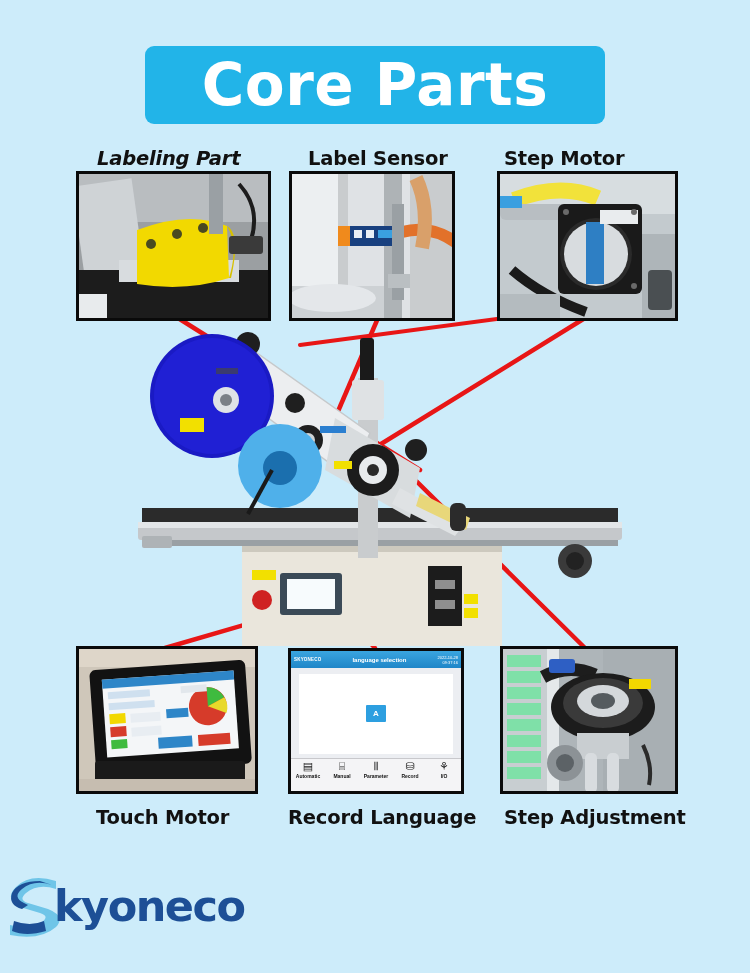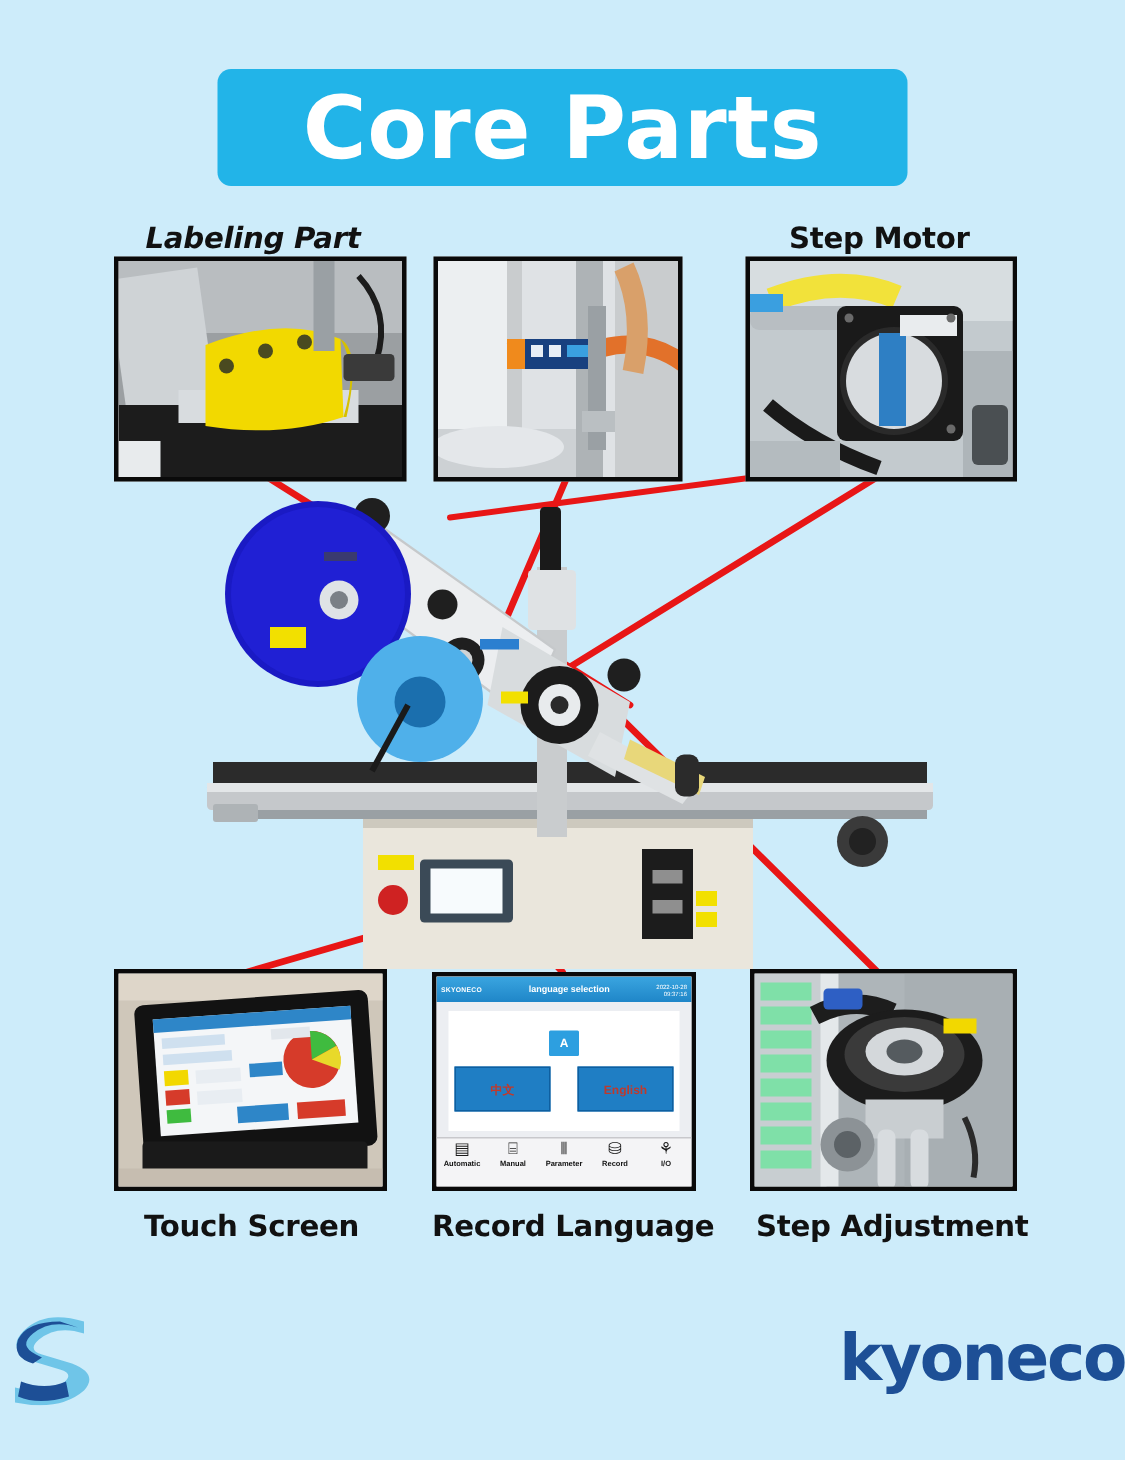--- a/index.html
+++ b/index.html
@@ -88,21 +88,21 @@
 
   
   .logo-wrap {
     position: absolute;
     left: 0;
     top: 868px;
     width: 750px;
     height: 76px;
     display: flex;
     align-items: center;
-    justify-content: space-between;
+    justify-content: flex-start;
     gap: 0px;
   }
   .logo-text {
     font-size: 43px;
     font-weight: bold;
     color: #1d4f96;
     font-family: "DejaVu Sans", sans-serif;
     letter-spacing: -1.5px;
     margin-left: -12px;
     line-height: 1;
@@ -199,21 +199,22 @@
 </head>
 <body>
 
 <div id="root">
 
   <div class="title-banner">
     <div class="title-text">Core Parts</div>
   </div>
 
   <div class="caption" style="left:97px; top:147px;font-style:italic;">Labeling Part</div>
-  <div class="caption" style="left:526px; top:147px;">Step Motor</div>
+  <div class="caption" style="left:308px; top:147px;">Label Sensor</div>
+  <div class="caption" style="left:504px; top:147px;">Step Motor</div>
 
   <svg class="lines" viewBox="0 0 750 973">
     <g stroke="#e81616" stroke-width="4.5" stroke-linecap="round" fill="none">
 
       <line x1="178" y1="318" x2="420" y2="470"></line>
 
       <line x1="378" y1="318" x2="330" y2="430"></line>
 
       <line x1="585" y1="318" x2="368" y2="452"></line>
 
@@ -400,24 +401,20 @@
           <div class="hmi-clock">
             <div>2022-10-28</div>
             <div>09:37:16</div>
           </div>
         </div>
 
         <div class="hmi-body">
           <div class="hmi-card">
             <div class="translate-icon">
               <span>A</span>
-            </div>
-            <div class="lang-row">
-              <div class="lang-btn">中文</div>
-              <div class="lang-btn">English</div>
             </div>
           </div>
         </div>
 
         <div class="hmi-bottom">
           <div class="hmi-tab">
             <div class="glyph">▤</div>
             <div class="lbl">Automatic</div>
           </div>
           <div class="hmi-tab">
@@ -469,21 +466,21 @@
         <rect x="74" y="84" width="52" height="26" fill="#c9ced1"></rect>
         <rect x="82" y="104" width="12" height="40" rx="5" fill="#d8dcdf"></rect>
         <rect x="104" y="104" width="12" height="40" rx="5" fill="#d8dcdf"></rect>
         <circle cx="62" cy="114" r="18" fill="#8c9296"></circle>
         <circle cx="62" cy="114" r="9" fill="#5c6266"></circle>
         <path d="M140 96 q10 20 6 40" stroke="#2a2a2a" stroke-width="4" fill="none"></path>
       </svg>
     </div>
   </div>
 
-  <div class="caption" style="left:96px; top:806px;">Touch Screen</div>
+  <div class="caption" style="left:96px; top:806px;">Touch Motor</div>
   <div class="caption" style="left:288px; top:806px;">Record Language</div>
   <div class="caption" style="left:504px; top:806px;">Step Adjustment</div>
 
   <div class="logo-wrap">
     <svg width="66" height="62" viewBox="0 0 66 62">
       <path d="M56 6 Q30 -2 16 12 Q4 24 20 32 L40 38 Q50 41 42 47 Q30 55 10 50 L10 60 Q40 66 56 52 Q66 41 48 34 L28 28 Q18 25 26 18 Q38 8 56 14 Z" fill="#6fc5e8"></path>
       <path d="M52 10 Q34 4 22 14 Q12 22 24 28 L28 30 L22 34 Q8 30 12 18 Q18 6 40 6 Z" fill="#1d4f96"></path>
       <path d="M14 46 Q30 52 44 46 L46 56 Q26 62 12 56 Z" fill="#1d4f96"></path>
     </svg>
     <div class="logo-text">kyoneco</div>

